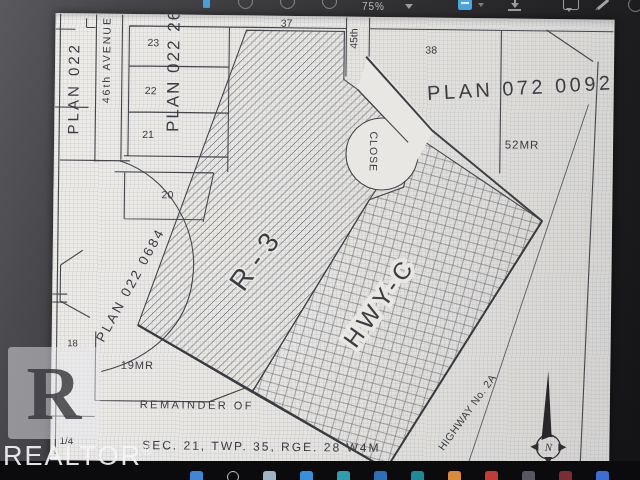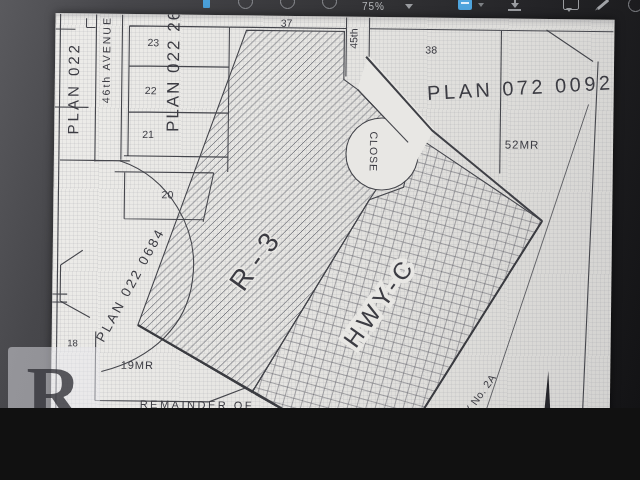--- a/index.html
+++ b/index.html
@@ -1,16 +1,16 @@
 <!DOCTYPE html>
 <html><head>
 <meta charset="utf-8">
 <style>
   html,body{margin:0;padding:0;background:#111;}
-  .screen{position:relative;width:640px;height:408px;overflow:hidden;
+  .screen{position:relative;width:640px;height:480px;overflow:hidden;
     background:linear-gradient(105deg,#5a5a5e 0%,#47474b 16%,#353538 45%,#242427 72%,#131315 100%);
     font-family:"Liberation Sans",sans-serif;}
   
   .topbar{position:absolute;left:0;top:0;width:640px;height:15px;overflow:hidden;}
   .tb{position:absolute;}
   .tb-flag{width:7px;height:10px;top:-2px;background:#4a9fd8;border-radius:1px;}
   .tb-circle{width:13px;height:13px;border:1.5px solid #8f9196;border-radius:50%;top:-6px;background:transparent;}
   .tb-zoom{top:1px;font-size:10px;color:#b5b7ba;letter-spacing:1px;}
   .tb-caret{top:4px;width:0;height:0;border-left:4px solid transparent;border-right:4px solid transparent;border-top:5px solid #9a9ca0;}
   .tb-export{width:14px;height:11px;top:-1px;background:#4ea4dd;border-radius:2px;}

